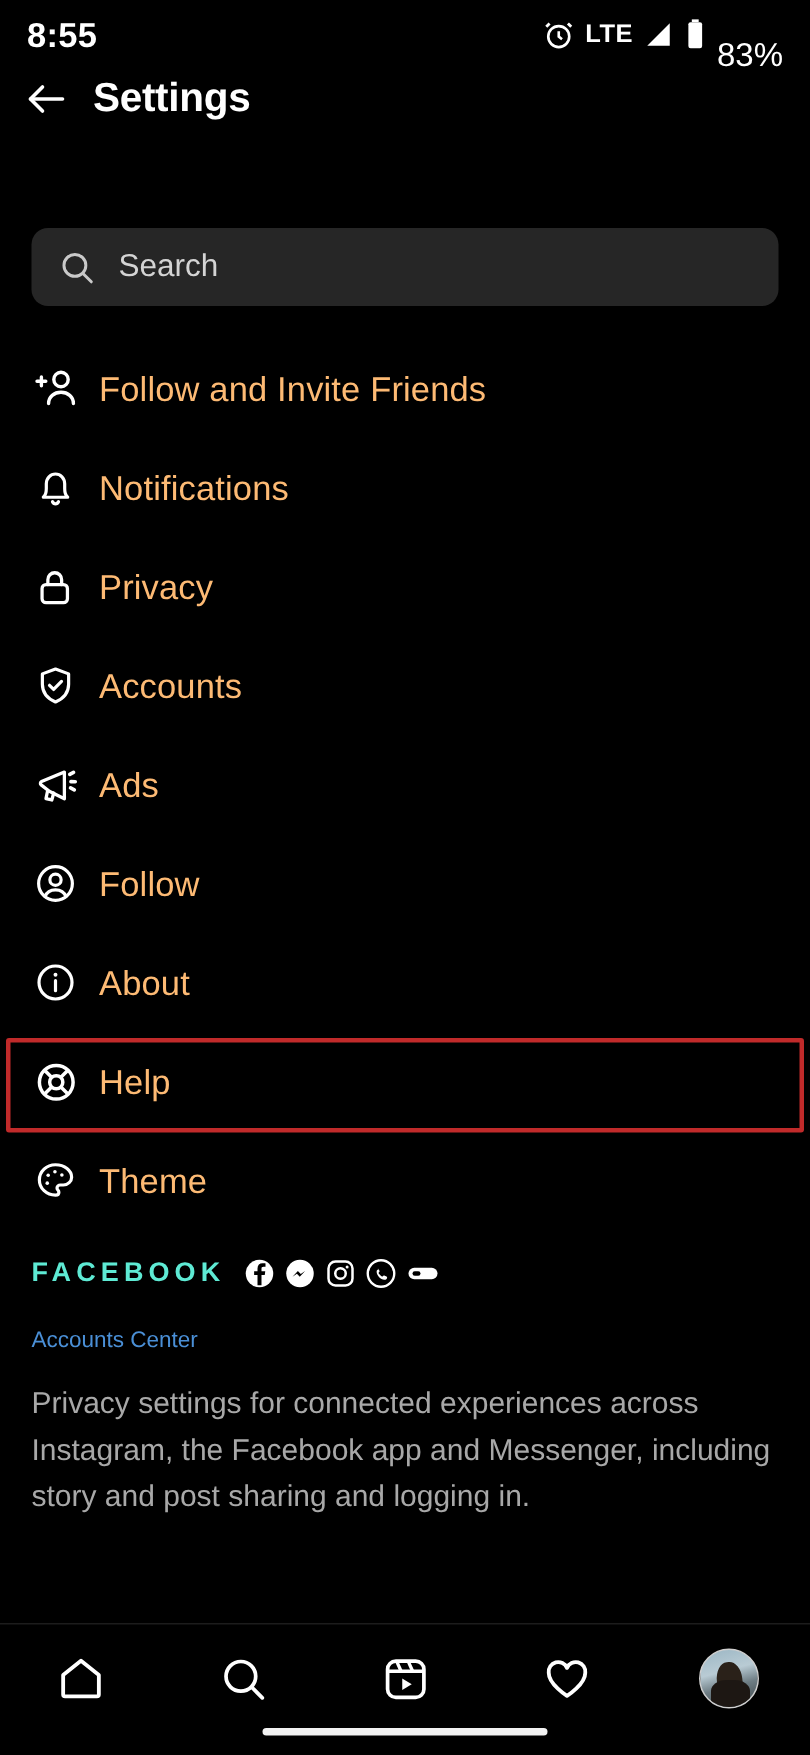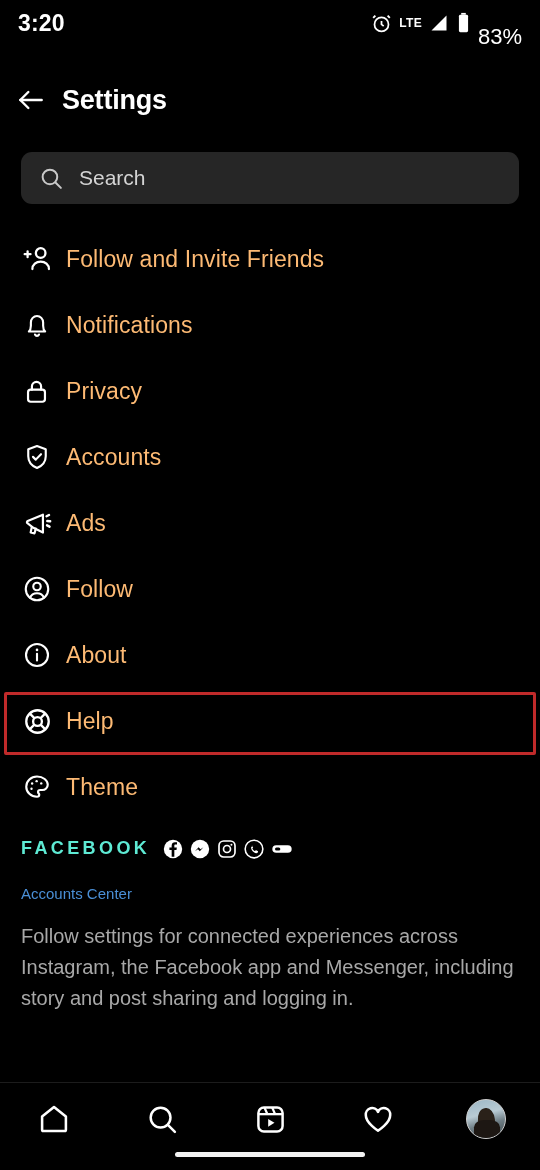--- a/index.html
+++ b/index.html
@@ -12,27 +12,27 @@
   #screen { position:relative; width:540px; height:1170px; background:#000; color:#fff; }
 
   
   .statusbar{
     position:absolute; top:0; left:0; width:540px; height:46px;
     display:flex; align-items:center; justify-content:space-between;
     padding:0 18px;
   }
   .status-time{ font-size:23px; font-weight:700; letter-spacing:.2px; color:#fff; }
   .status-right{ display:flex; align-items:center; gap:7px; }
-  .status-lte{ font-size:12px; font-weight:700; letter-spacing:.3px; }
+  .status-lte{ font-size:17px; font-weight:700; letter-spacing:.3px; }
   .status-batt{ font-size:22px; font-weight:400;margin-top:28px; }
 
   
   .header{
     position:absolute; top:50px; left:0; width:488px; height:66px;
-    display:flex; align-items:flex-end;
+    display:flex; align-items:flex-start;
   }
   .back-btn{ width:62px; display:flex; align-items:center; justify-content:center; }
   .header-title{ font-size:27px; font-weight:700; letter-spacing:-.2px; }
 
   
   .search-wrap{
     position:absolute; top:152px; left:21px;
     width:498px; height:52px;
     background:#262626; border-radius:11px;
     display:flex; align-items:center; padding:0 18px;
@@ -104,21 +104,21 @@
     top:1152px; width:190px; height:5px; background:#f2f2f2; border-radius:3px;
   }
   svg{ display:block; }
 </style>
 </head>
 <body>
 
 <div id="screen">
 
   <div class="statusbar">
-    <span class="status-time">3:20</span>
+    <span class="status-time">8:55</span>
     <span class="status-right">
       <span>
         <svg width="21" height="21" viewBox="0 0 24 24" fill="none" stroke="#fff" stroke-width="2">
           <circle cx="12" cy="13" r="8"></circle>
             <path d="M12 9v4l2.5 2"></path>
           <path d="M5 3L2.5 5.5M19 3l2.5 2.5" stroke-width="2.2"></path>
         </svg>
       </span>
       <span class="status-lte">LTE</span>
       <span>
@@ -292,21 +292,21 @@
           <svg width="22" height="20" viewBox="0 0 26 24">
             <rect x="1.4" y="7.4" width="23.2" height="9.2" rx="4.6" fill="#fff"></rect>
             <rect x="4.6" y="10.2" width="6.4" height="3.6" rx="1.8" fill="#000"></rect>
           </svg>
         </span>
       </span>
     </div>
 
     <a class="accounts-center" href="#">Accounts Center</a>
 
-    <p class="fb-desc">Follow settings for connected experiences across Instagram, the Facebook app and Messenger, including story and post sharing and logging in.</p>
+    <p class="fb-desc">Privacy settings for connected experiences across Instagram, the Facebook app and Messenger, including story and post sharing and logging in.</p>
   </div>
 
   <div class="bottom-divider"></div>
   <div class="bottomnav">
 
     <div class="nav-btn">
       <span>
         <svg width="34" height="34" viewBox="0 0 24 24" fill="none" stroke="#fff" stroke-width="1.8" stroke-linecap="round" stroke-linejoin="round">
           <path d="M3.6 10.3L12 3.6l8.4 6.7v9.2a.9.9 0 01-.9.9H4.5a.9.9 0 01-.9-.9z"></path>
         </svg>

